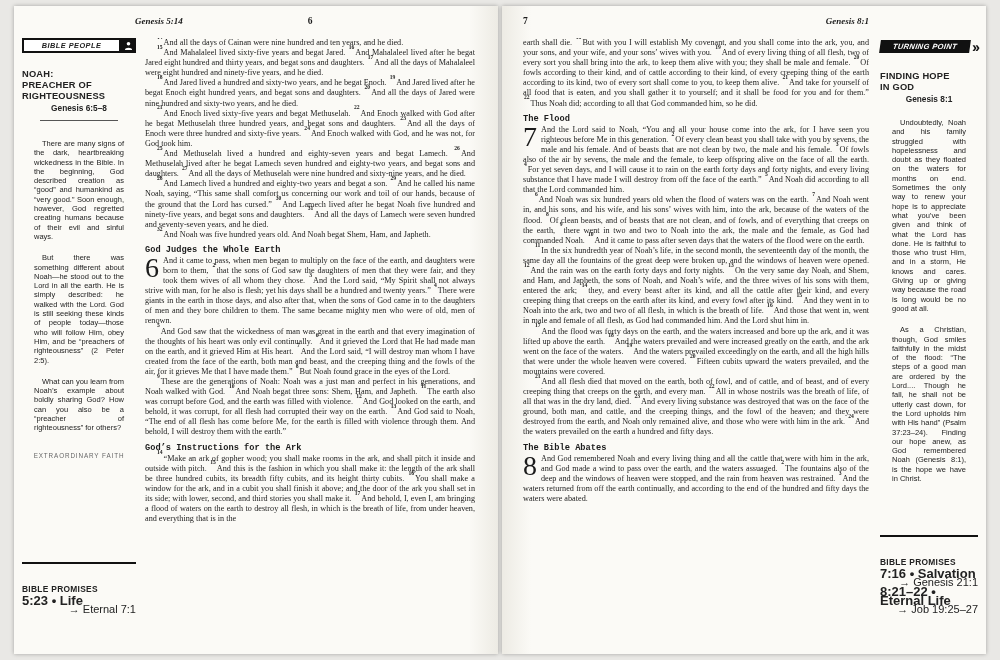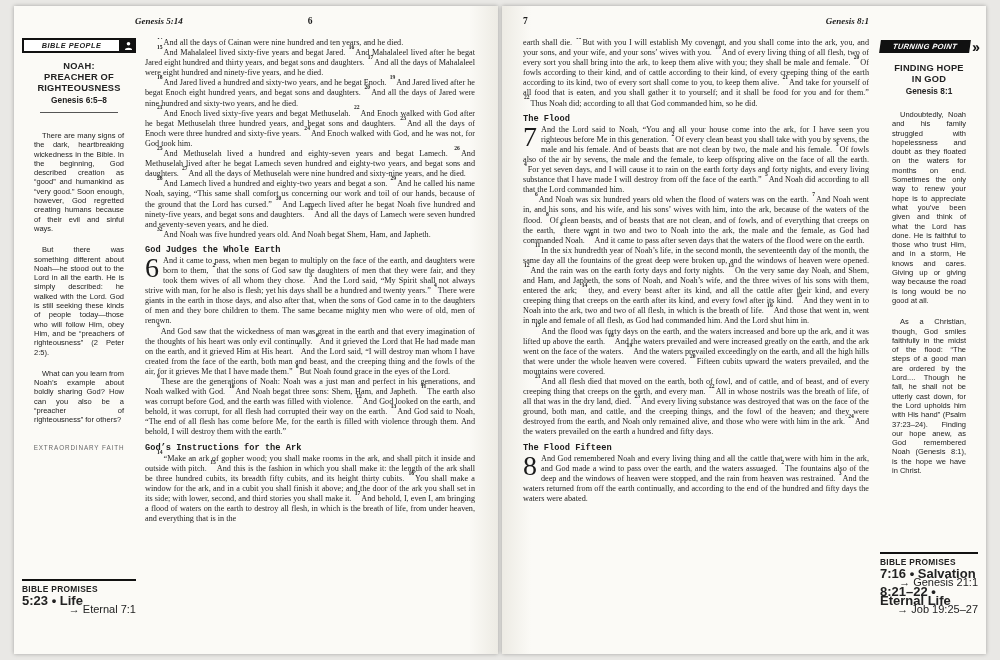--- a/index.html
+++ b/index.html
@@ -71,34 +71,34 @@
     transform:skewX(-8deg);
     display:flex;align-items:center;justify-content:center;
     font-size:7.5px;font-weight:bold;font-style:italic;letter-spacing:.4px;
   }
   .ribbon .chev{
     color:#111;font-weight:bold;font-size:15px;line-height:13px;
     letter-spacing:-2px;margin-left:2px;
   }
 
   .sb-title{
-    text-align:center;font-weight:bold;font-size:9.3px;line-height:11px;
-    white-space:pre-line;letter-spacing:.2px;margin:2px 0 1px;
+    font-weight:bold;font-size:9.3px;line-height:11px;
+    white-space:pre-line;letter-spacing:.2px;margin:10px 0 1px;
   }
   .sb-ref{text-align:center;font-weight:bold;font-size:8.3px;margin-bottom:2px;}
   .sb-rule{border:none;border-top:1px solid #555;width:68%;margin:5px auto 6px;}
   .sb-body p{
     margin:12px;text-align:justify;font-size:7.5px;line-height:9.3px;text-indent:8px;
   }
   .sb-attr{
     margin-top:7px;text-align:center;font-size:6.3px;letter-spacing:.9px;color:#666;
   }
   .spacer{flex:1;}
 
-  .promises{border-top:2px solid #111;padding-top:3px;}
+  .promises{border-top:2px solid #111;padding-top:20px;}
   .promises .pt{font-weight:bold;font-size:8.4px;letter-spacing:.3px;margin-bottom:2px;}
   .promises .p-ref{font-size:13px;font-weight:bold;line-height:9px;}
   .promises .p-link{font-size:11px;line-height:9px;text-align:right;}
 </style>
 </head>
 <body>
 
 <div class="page" id="left-page">
   <span class="running-ref" style="left:102px;margin-left:19px;">Genesis 5:14</span>
   <span class="page-num" style="left:131px;width:330px;text-align:center;">6</span>
@@ -156,21 +156,21 @@
   <span class="running-ref" style="left:21px;width:346px;text-align:right;">Genesis 8:1</span>
 
   <div class="main-col" id="right-main">
       <p class="vp cont">earth shall die. <sup>18</sup>But with you I will establish My covenant, and you shall come into the ark, you, and your sons, and your wife, and your sons’ wives with you. <sup>19</sup>And of every living thing of all flesh, two of every sort you shall bring into the ark, to keep them alive with you; they shall be male and female. <sup>20</sup>Of fowls according to their kind, and of cattle according to their kind, of every creeping thing of the earth according to its kind, two of every sort shall come to you, to keep them alive. <sup>21</sup>And take for yourself of all food that is eaten, and you shall gather it to yourself; and it shall be food for you and for them.” <sup>22</sup>Thus Noah did; according to all that God commanded him, so he did. </p>
       <h3>The Flood</h3>
       <p class="vp ch"><span class="dropcap">7</span>And the Lord said to Noah, “You and all your house come into the ark, for I have seen you righteous before Me in this generation. <sup>2</sup>Of every clean beast you shall take with you by sevens, the male and his female. And of beasts that are not clean by two, the male and his female. <sup>3</sup>Of fowls also of the air by sevens, the male and the female, to keep offspring alive on the face of all the earth. <sup>4</sup>For yet seven days, and I will cause it to rain on the earth forty days and forty nights, and every living substance that I have made I will destroy from off the face of the earth.” <sup>5</sup>And Noah did according to all that the Lord commanded him. </p>
       <p class="vp"><sup>6</sup>And Noah was six hundred years old when the flood of waters was on the earth. <sup>7</sup>And Noah went in, and his sons, and his wife, and his sons’ wives with him, into the ark, because of the waters of the flood. <sup>8</sup>Of clean beasts, and of beasts that are not clean, and of fowls, and of everything that creeps on the earth, <sup>9</sup>there went in two and two to Noah into the ark, the male and the female, as God had commanded Noah. <sup>10</sup>And it came to pass after seven days that the waters of the flood were on the earth. </p>
       <p class="vp"><sup>11</sup>In the six hundredth year of Noah’s life, in the second month, the seventeenth day of the month, the same day all the fountains of the great deep were broken up, and the windows of heaven were opened. <sup>12</sup>And the rain was on the earth forty days and forty nights. <sup>13</sup>On the very same day Noah, and Shem, and Ham, and Japheth, the sons of Noah, and Noah’s wife, and the three wives of his sons with them, entered the ark; <sup>14</sup>they, and every beast after its kind, and all the cattle after their kind, and every creeping thing that creeps on the earth after its kind, and every fowl after its kind. <sup>15</sup>And they went in to Noah into the ark, two and two of all flesh, in which is the breath of life. <sup>16</sup>And those that went in, went in male and female of all flesh, as God had commanded him. And the Lord shut him in. </p>
       <p class="vp"><sup>17</sup>And the flood was forty days on the earth, and the waters increased and bore up the ark, and it was lifted up above the earth. <sup>18</sup>And the waters prevailed and were increased greatly on the earth, and the ark went on the face of the waters. <sup>19</sup>And the waters prevailed exceedingly on the earth, and all the high hills that were under the whole heaven were covered. <sup>20</sup>Fifteen cubits upward the waters prevailed, and the mountains were covered. </p>
       <p class="vp"><sup>21</sup>And all flesh died that moved on the earth, both of fowl, and of cattle, and of beast, and of every creeping thing that creeps on the earth, and every man. <sup>22</sup>All in whose nostrils was the breath of life, of all that was in the dry land, died. <sup>23</sup>And every living substance was destroyed that was on the face of the ground, both man, and cattle, and the creeping things, and the fowl of the heaven; and they were destroyed from the earth, and Noah only remained alive, and those who were with him in the ark. <sup>24</sup>And the waters prevailed on the earth a hundred and fifty days. </p>
-      <h3>The Flood Fifteen</h3>
+      <h3>The Bible Abates</h3>
       <p class="vp ch"><span class="dropcap">8</span>And God remembered Noah and every living thing and all the cattle that were with him in the ark, and God made a wind to pass over the earth, and the waters assuaged. <sup>2</sup>The fountains also of the deep and the windows of heaven were stopped, and the rain from heaven was restrained. <sup>3</sup>And the waters returned from off the earth continually, and according to the end of the hundred and fifty days the waters were abated. </p>
     </div>
 
   <div class="sidebar" id="right-sidebar">
     <div class="ribbon">
       <span class="rb">TURNING POINT</span>
       <span class="chev">››</span>
     </div>
     <div class="sb-title">FINDING HOPE
 IN GOD</div>

